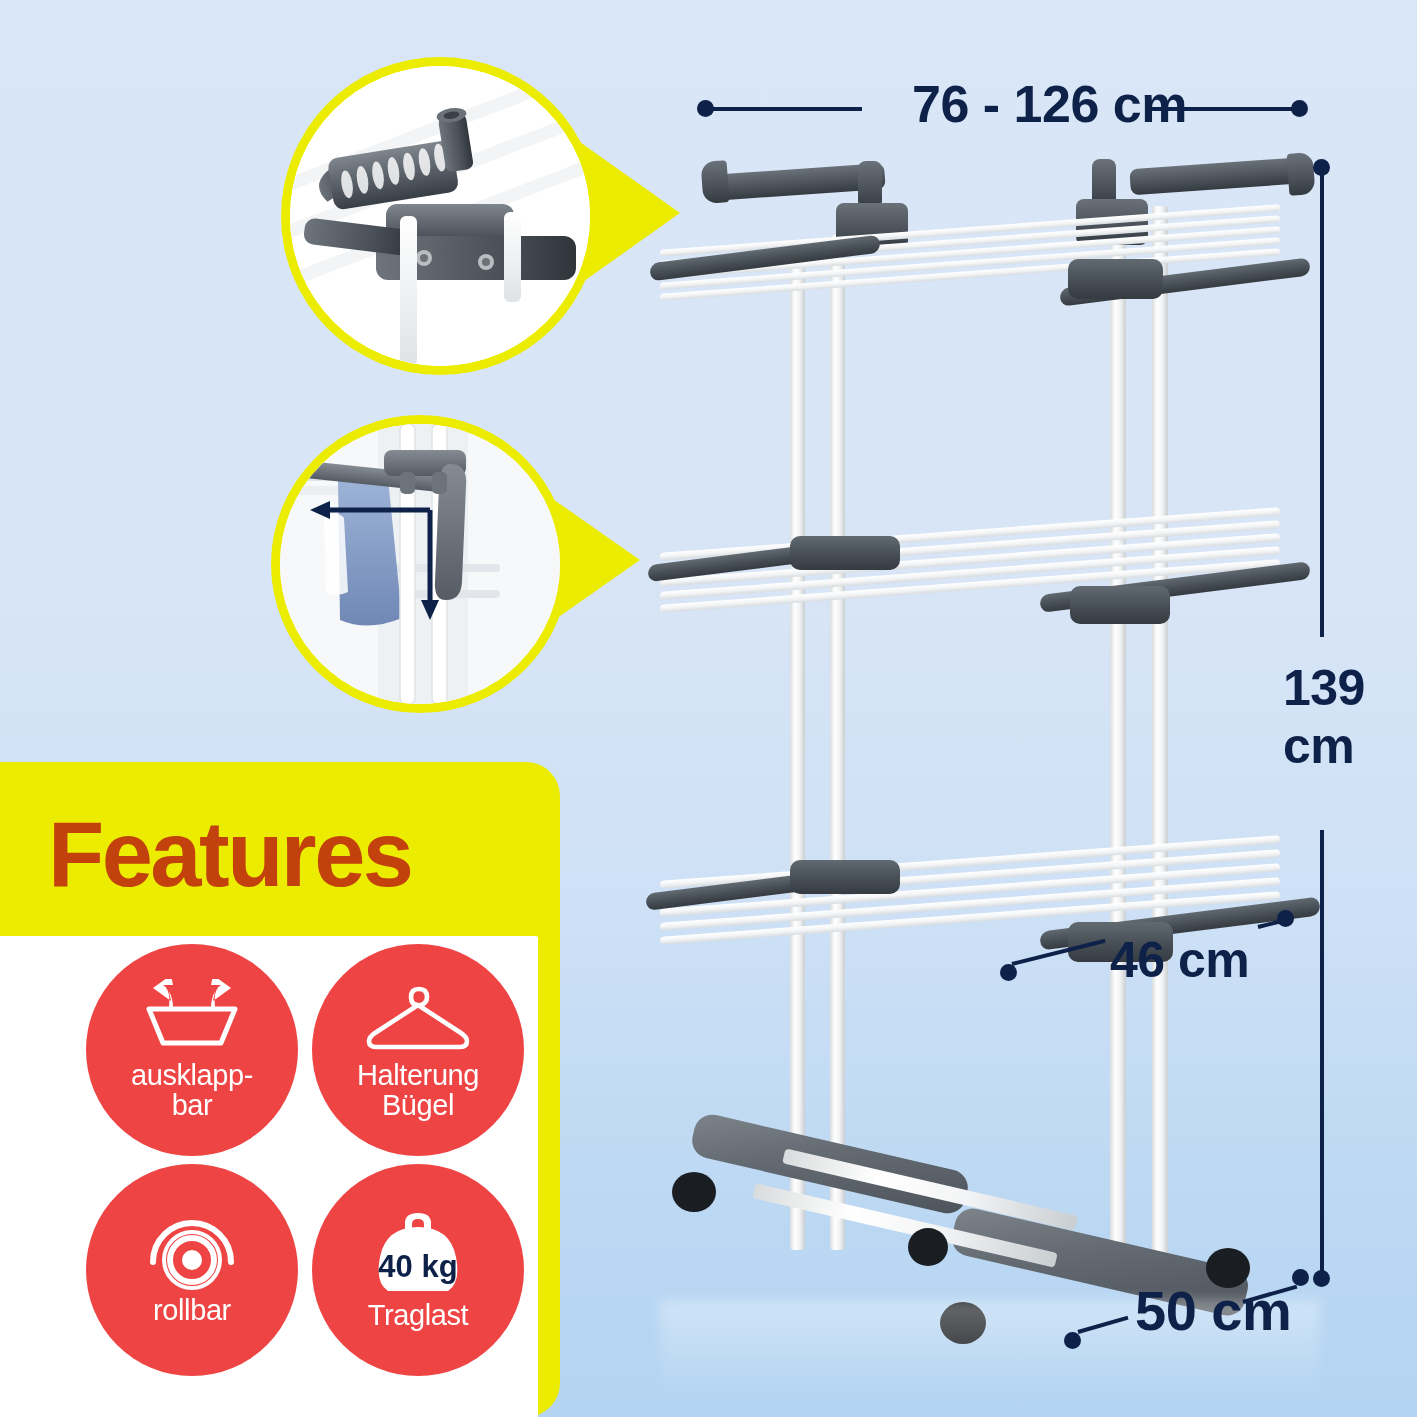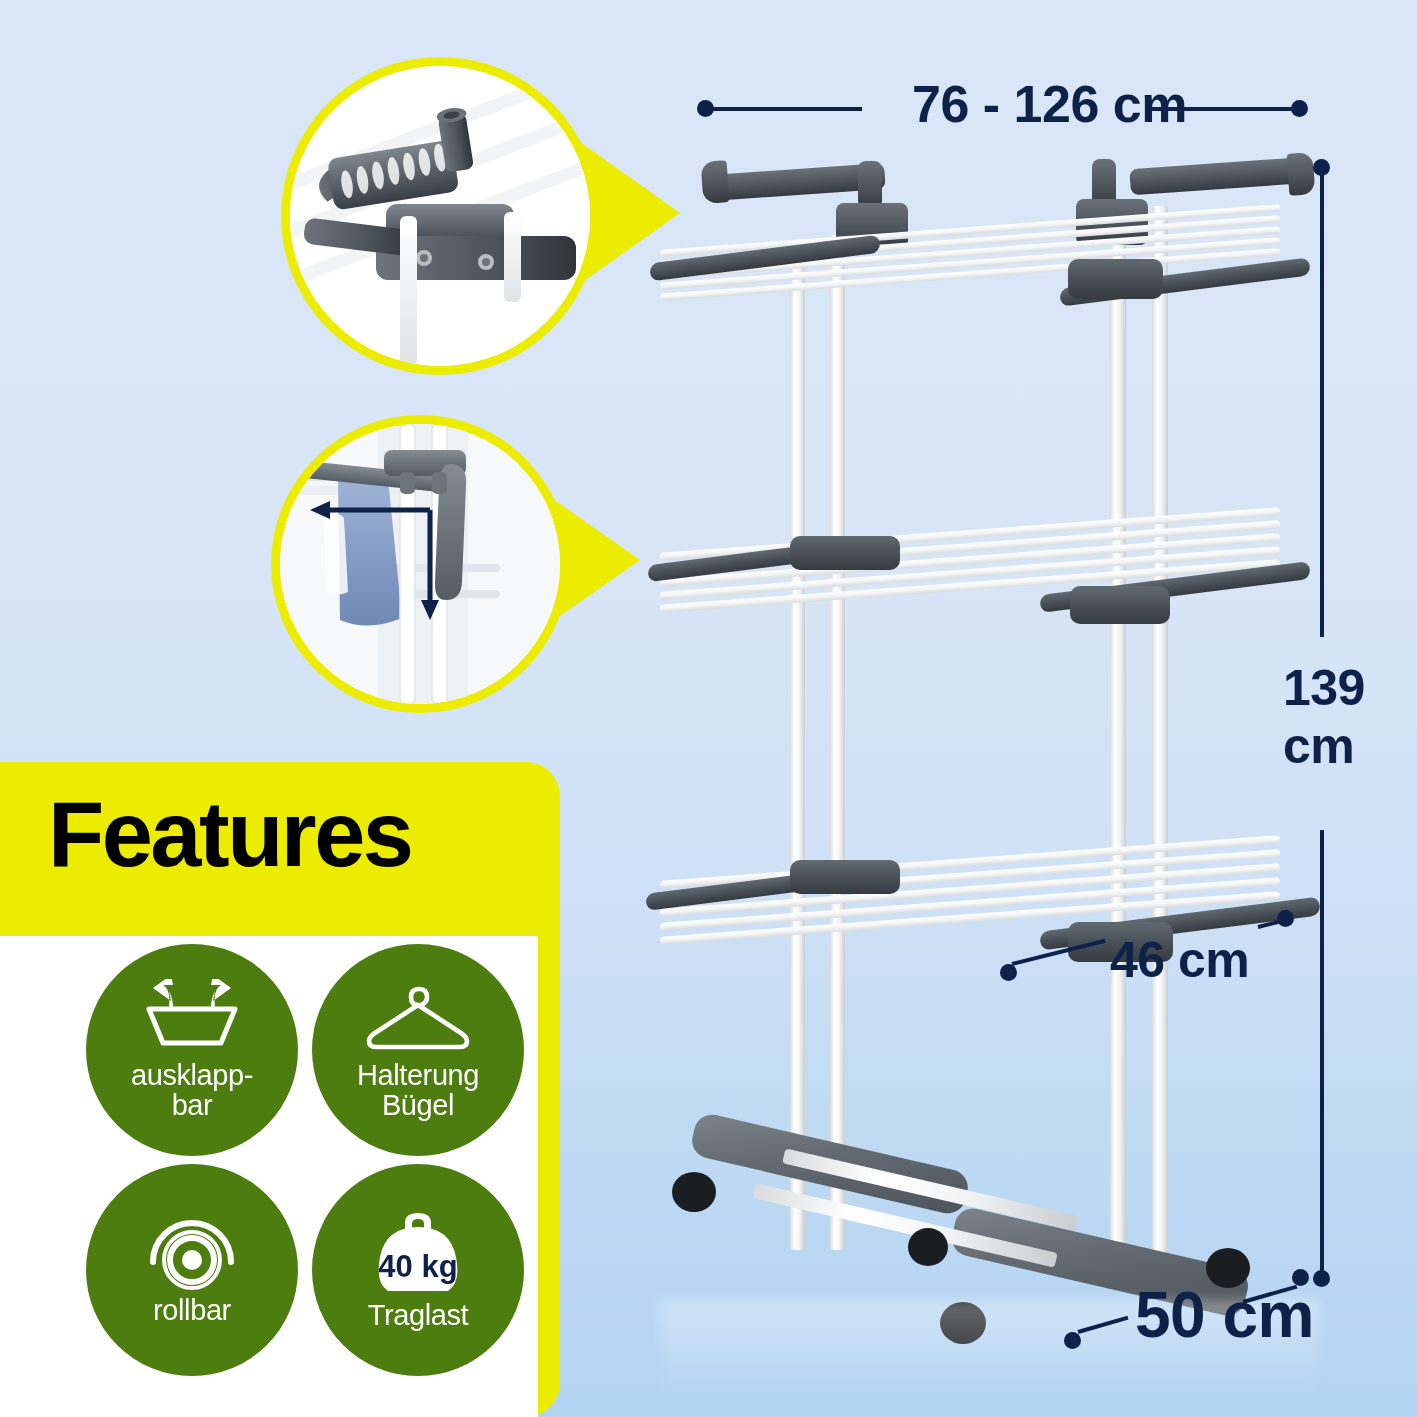--- a/index.html
+++ b/index.html
@@ -30,34 +30,34 @@
     display:flex;align-items:center;justify-content:center;text-align:center;
     font-weight:bold;line-height:1.16;
   }
 
   
   .features-card{
     position:absolute;left:-40px;top:762px;width:600px;height:655px;
     background:#ecec00;border-radius:34px;
   }
   .features-title{
-    position:absolute;left:88px;top:20px;font-size:92px;font-weight:bold;
-    color:#000000;letter-spacing:-2.5px;
+    position:absolute;left:88px;top:40px;font-size:92px;font-weight:bold;
+    color:#c2410c;letter-spacing:-2.5px;
   }
   .features-inner{
     position:absolute;left:18px;top:174px;width:560px;height:520px;
     background:#ffffff;border-radius:2px;
   }
   .feat-grid{
     position:absolute;left:0px;top:8px;width:560px;
     display:grid;grid-template-columns:1fr 1fr;gap:8px 0px;
     padding-left:108px;box-sizing:border-box;
   }
   .feat{
-    width:212px;height:212px;border-radius:50%;background:#4d7c0f;color:#fff;
+    width:212px;height:212px;border-radius:50%;background:#ef4444;color:#fff;
     display:flex;flex-direction:column;align-items:center;justify-content:center;
     position:relative;
   }
   .feat-ico{width:118px;height:78px;display:flex;align-items:center;justify-content:center;margin-bottom:4px;}
   .feat-lbl{
     font-size:29px;font-weight:normal;text-align:center;line-height:1.02;
     letter-spacing:-0.4px;white-space:pre-line;
   }
 
   
@@ -177,21 +177,21 @@
     <div class="dimdot" style="left:1000px;top:964px;"></div>
     <div class="dimline" style="left:1012px;top:962px;width:96px;height:4px;transform:rotate(-14deg);transform-origin:left center;"></div>
     <div class="dimtext" style="left:1110px;top:935px;font-size:50px;">46 cm</div>
     <div class="dimline" style="left:1258px;top:925px;width:26px;height:4px;transform:rotate(-14deg);transform-origin:left center;"></div>
     <div class="dimdot" style="left:1277px;top:910px;"></div>
   </div>
 
   <div>
     <div class="dimdot" style="left:1064px;top:1332px;"></div>
     <div class="dimline" style="left:1078px;top:1330px;width:52px;height:4px;transform:rotate(-16deg);transform-origin:left center;"></div>
-    <div class="dimtext" style="left:1135px;top:1283px;font-size:64px;">50 cm</div>
+    <div class="dimtext" style="left:1135px;top:1283px;font-size:56px;">50 cm</div>
     <div class="dimline" style="left:1243px;top:1300px;width:56px;height:4px;transform:rotate(-16deg);transform-origin:left center;"></div>
     <div class="dimdot" style="left:1292px;top:1269px;"></div>
   </div>
 
   <div class="callout-arrow" style="left:570px;top:135px;border-top:78px solid transparent;border-bottom:78px solid transparent;border-left:110px solid #ecec00;"></div>
   <div class="callout" style="left:290px;top:66px;width:300px;height:300px;">
     <svg viewBox="0 0 300 300" width="300" height="300">
       <defs>
         <linearGradient id="grey1" x1="0" y1="0" x2="0" y2="1">
           <stop offset="0" stop-color="#7f868d"></stop>

